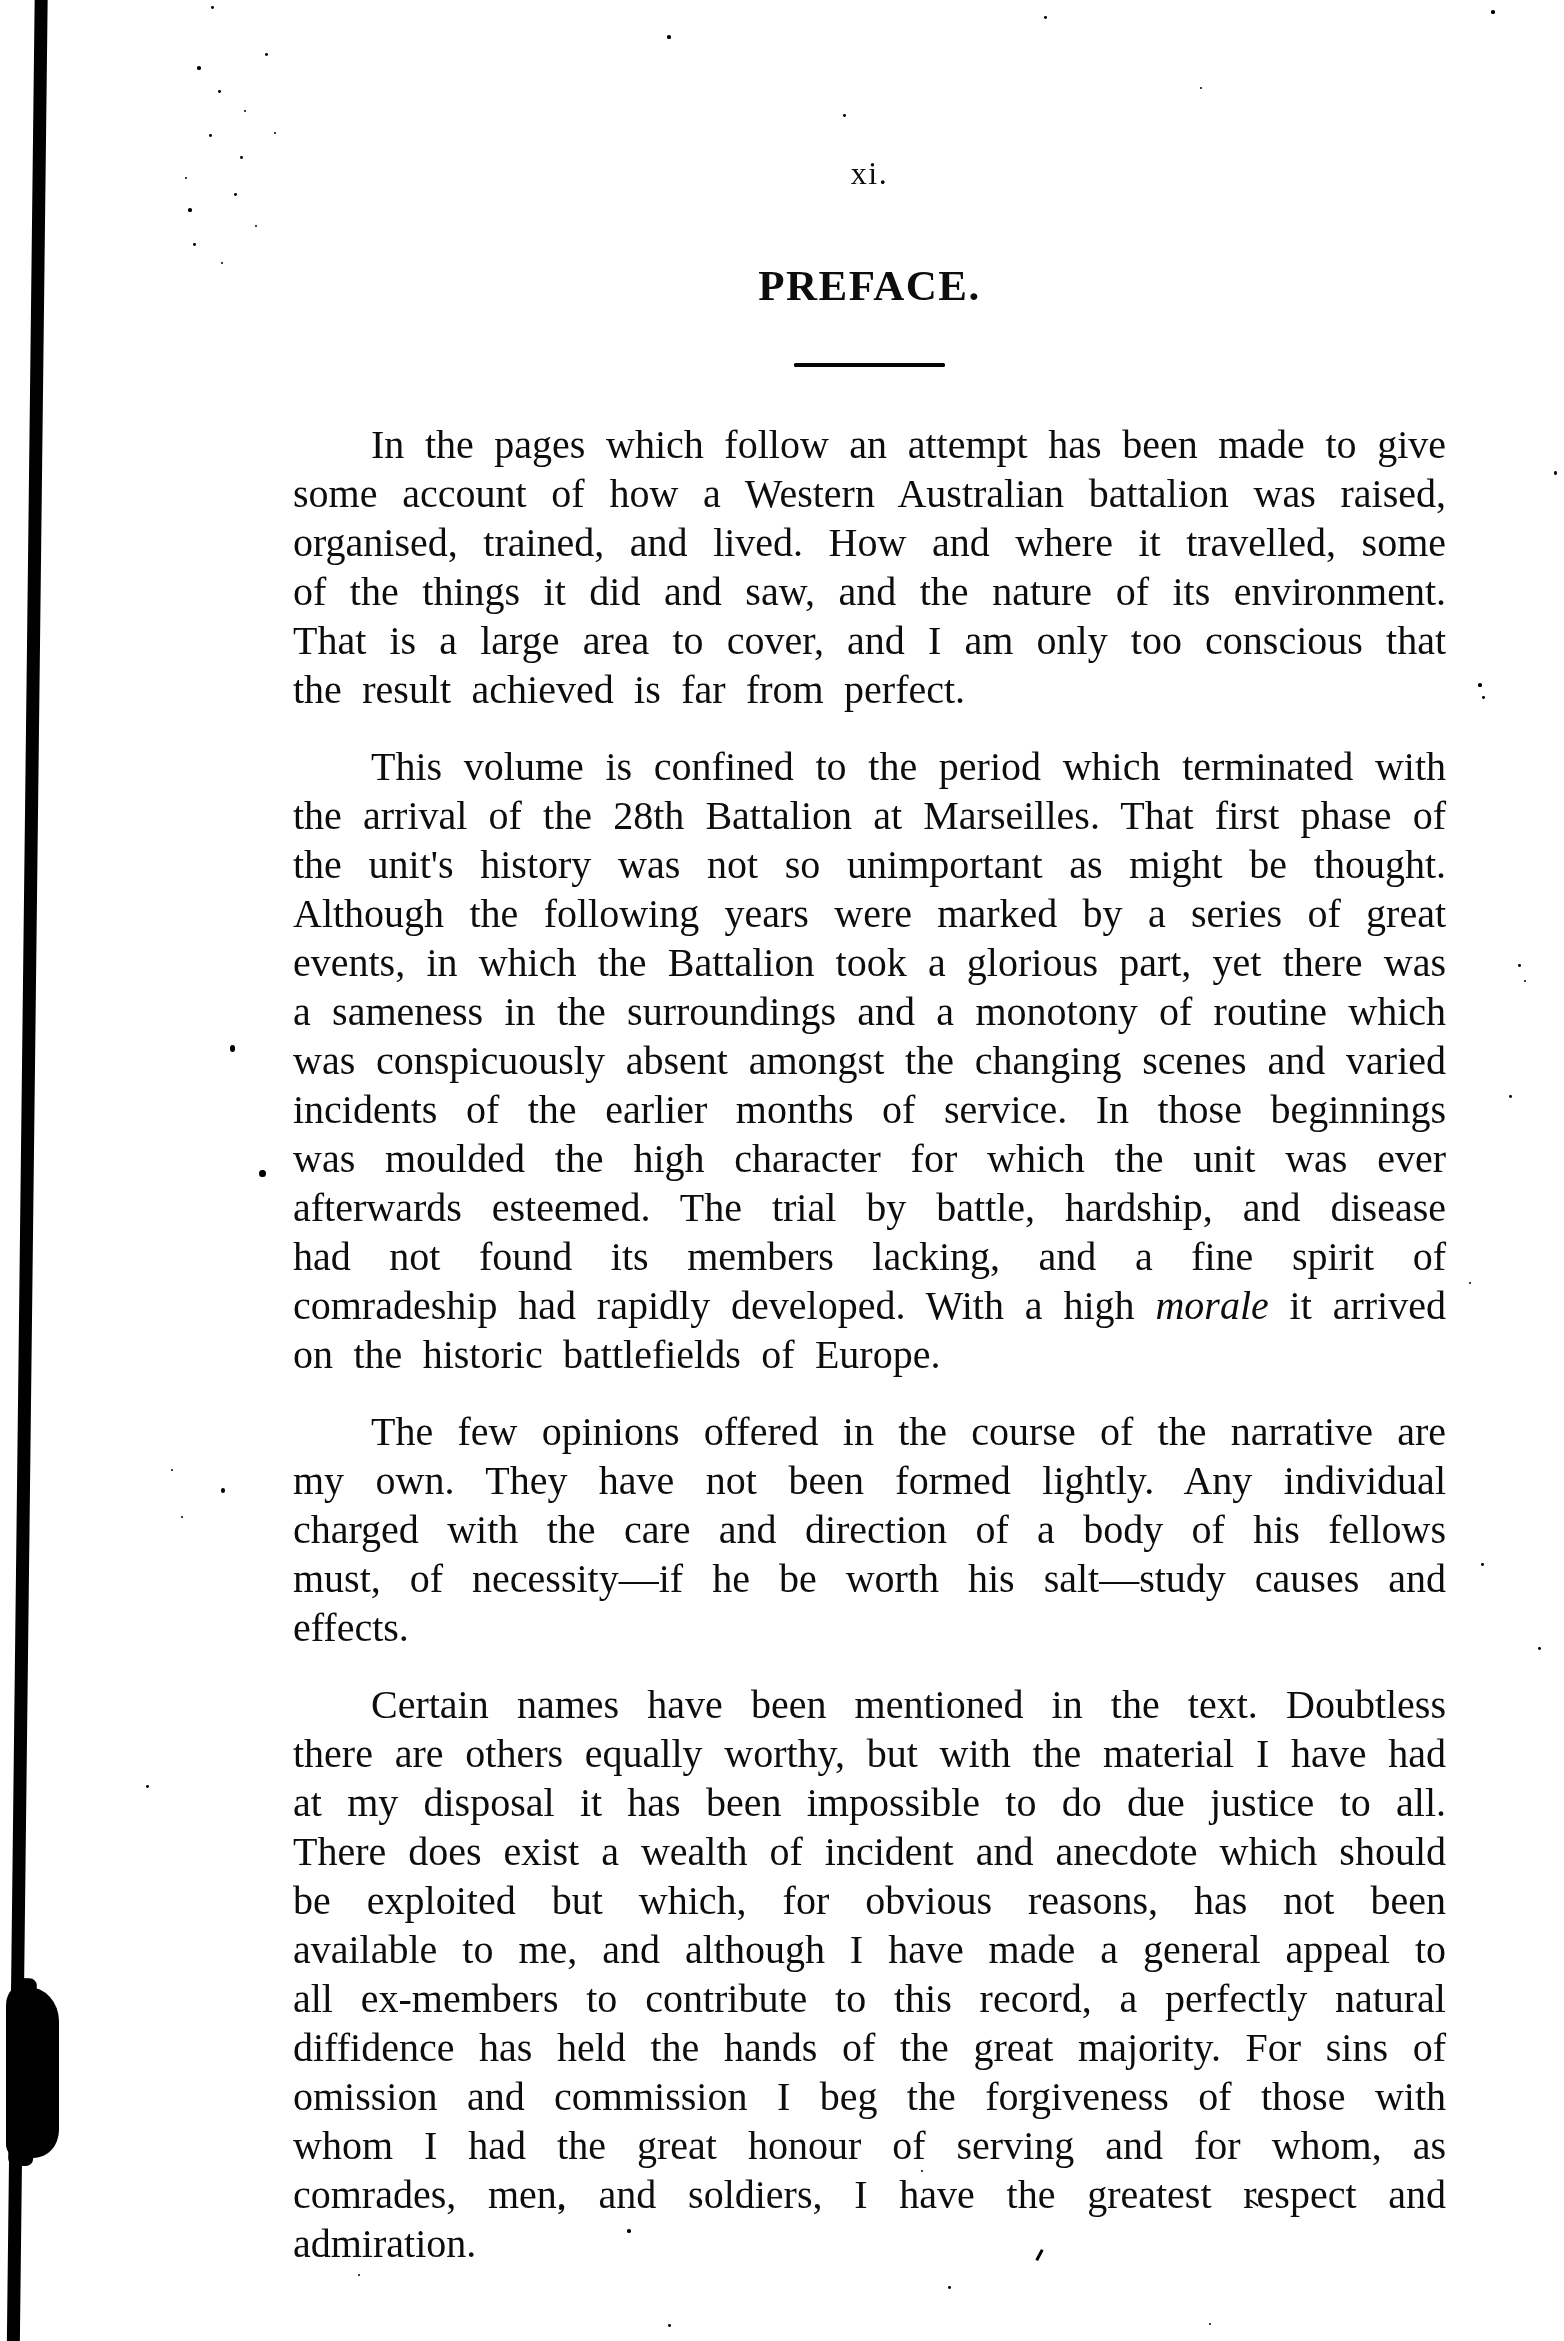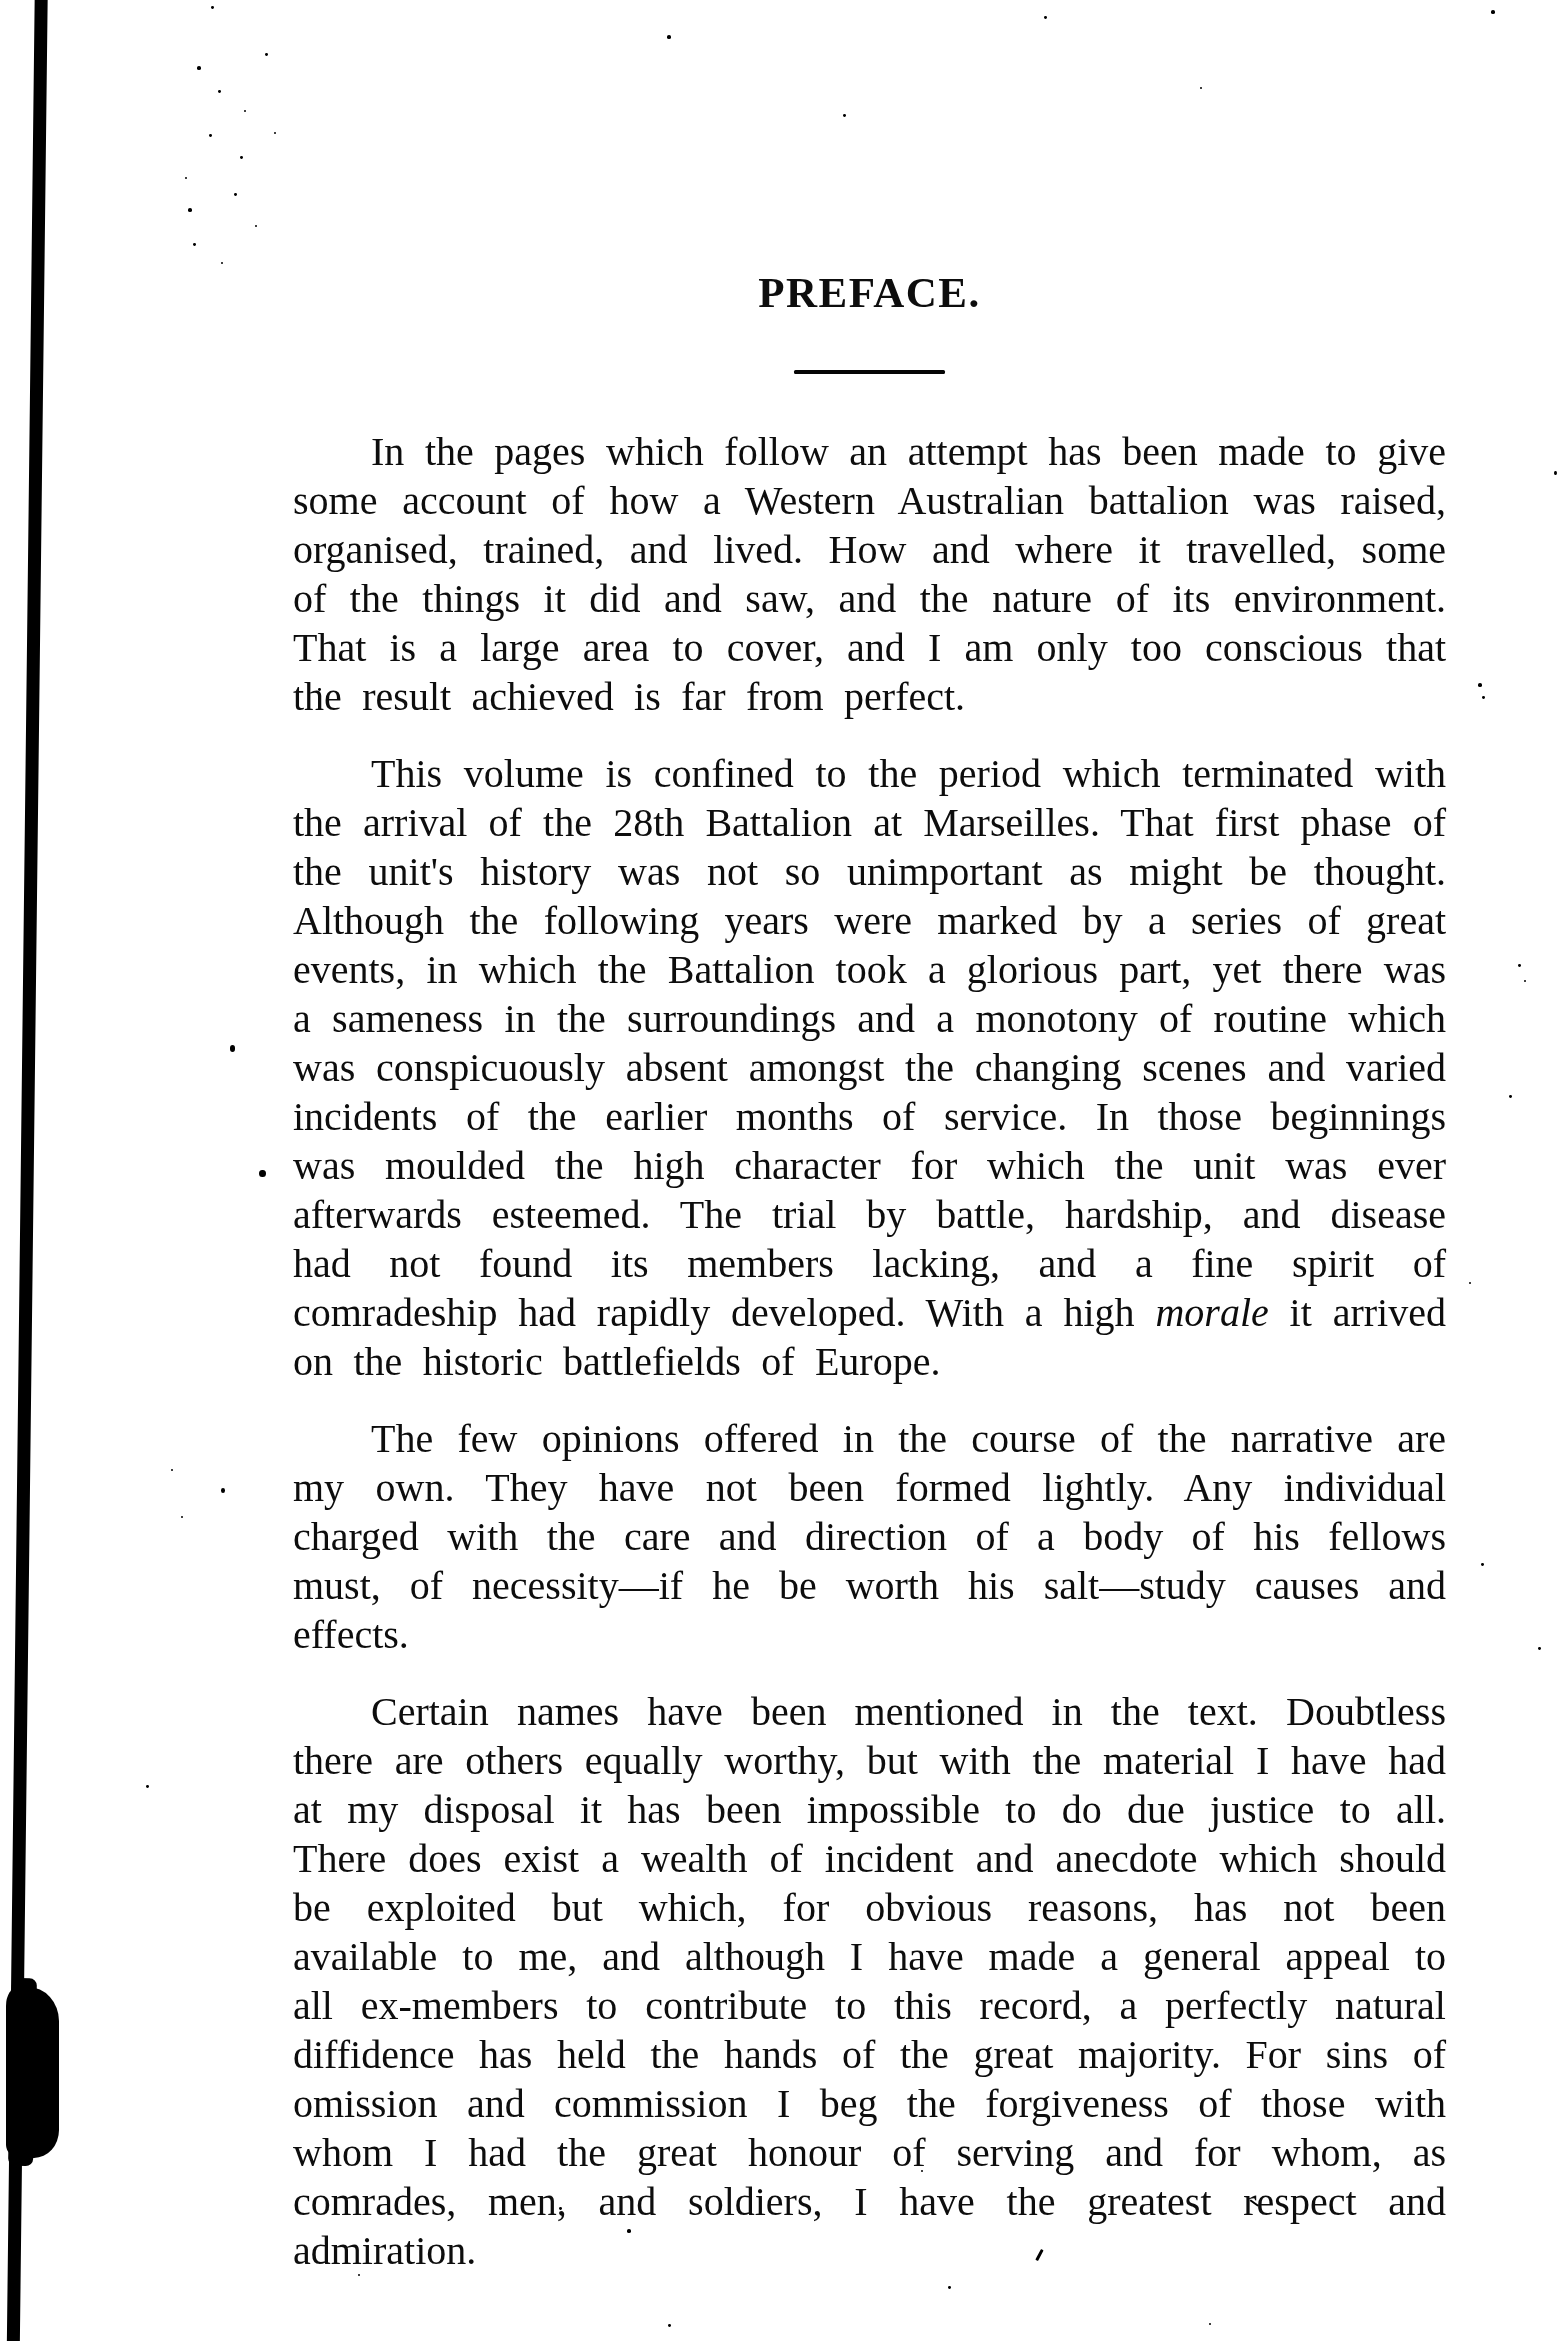--- a/index.html
+++ b/index.html
@@ -50,21 +50,21 @@
     top: 156px;
     width: 1153px;
   }
   .pagenum {
     text-align: center;
     font-size: 32px;
     line-height: 35px;
     letter-spacing: 1.5px;
   }
   .title {
-    margin: 110px 0 0 0;
+    margin: 68px 0 0 0;
     text-align: center;
     font-size: 43px;
     line-height: 54px;
     font-weight: bold;
     letter-spacing: 1.5px;
   }
   .rule {
     width: 151px;
     height: 3.7px;
     background: #050505;
@@ -151,20 +151,21 @@
   <i class="speck" style="left:627px;top:2229px;width:3.7px;height:3.7px"></i>
   <i class="speck" style="left:948px;top:2286px;width:2.9px;height:2.9px"></i>
   <i class="speck" style="left:668px;top:2324px;width:2.9px;height:2.9px"></i>
   <i class="speck" style="left:1209px;top:2323px;width:2.2px;height:2.2px"></i>
   <i class="speck" style="left:358px;top:2274px;width:2.2px;height:2.2px"></i>
   <i class="speck" style="left:921px;top:2170px;width:2.2px;height:2.2px"></i>
   <i class="speck slash" style="left:1038px;top:2249px"></i>
   <i class="speck slash2" style="left:1253px;top:2198px"></i>
 
   <div class="textblock">
+    <div class="pagenum">xi.</div>
 
     <h1 class="title">PREFACE.</h1>
 
     <div class="rule"></div>
 
     <div class="body-text">
       <p><span>In the pages which follow an attempt has been made to give some account of how a Western Australian battalion was raised, organised, trained, and lived.  How and where it travelled, some of the things it did and saw, and the nature of its environment.  That is a large area to cover, and I am only too conscious that the result achieved is far from perfect.</span></p>
 
       <p><span>This volume is confined to the period which terminated with the arrival of the 28th Battalion at Marseilles.  That first phase of the unit's history was not so unimportant as might be thought.  Although the following years were marked by a series of great events, in which the Battalion took a glorious part, yet there was a sameness in the surroundings and a monotony of routine which was conspicuously absent amongst the changing scenes and varied incidents of the earlier months of service.  In those beginnings was moulded the high character for which the unit was ever afterwards esteemed.  The trial by battle, hardship, and disease had not found its members lacking, and a fine spirit of comradeship had rapidly developed.  With a high </span><em>morale</em><span> it arrived on the historic battlefields of Europe.</span></p>
 

